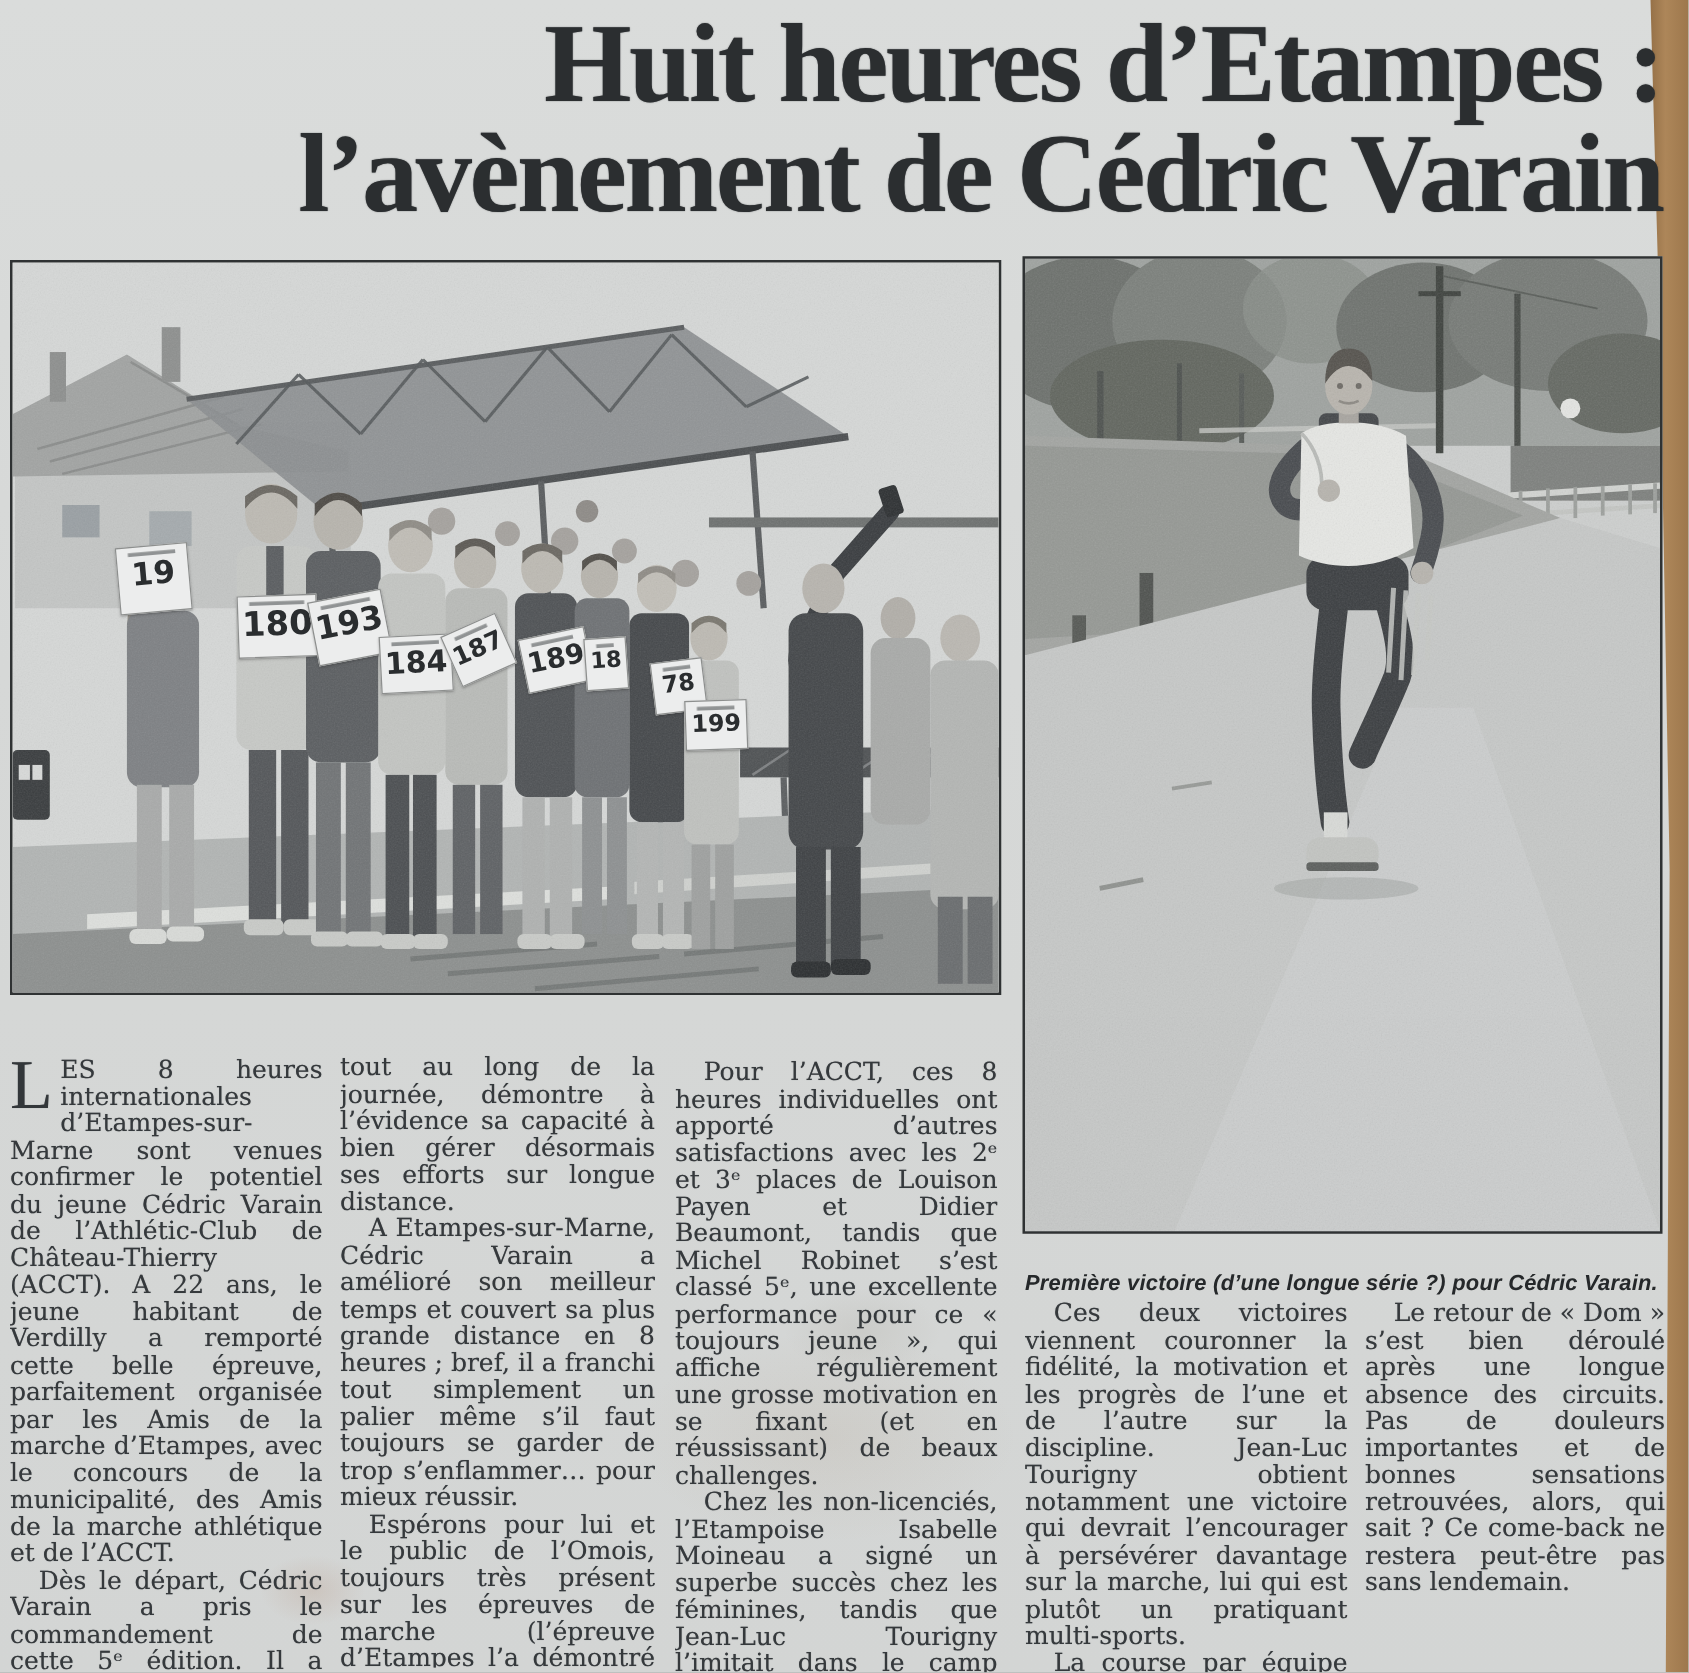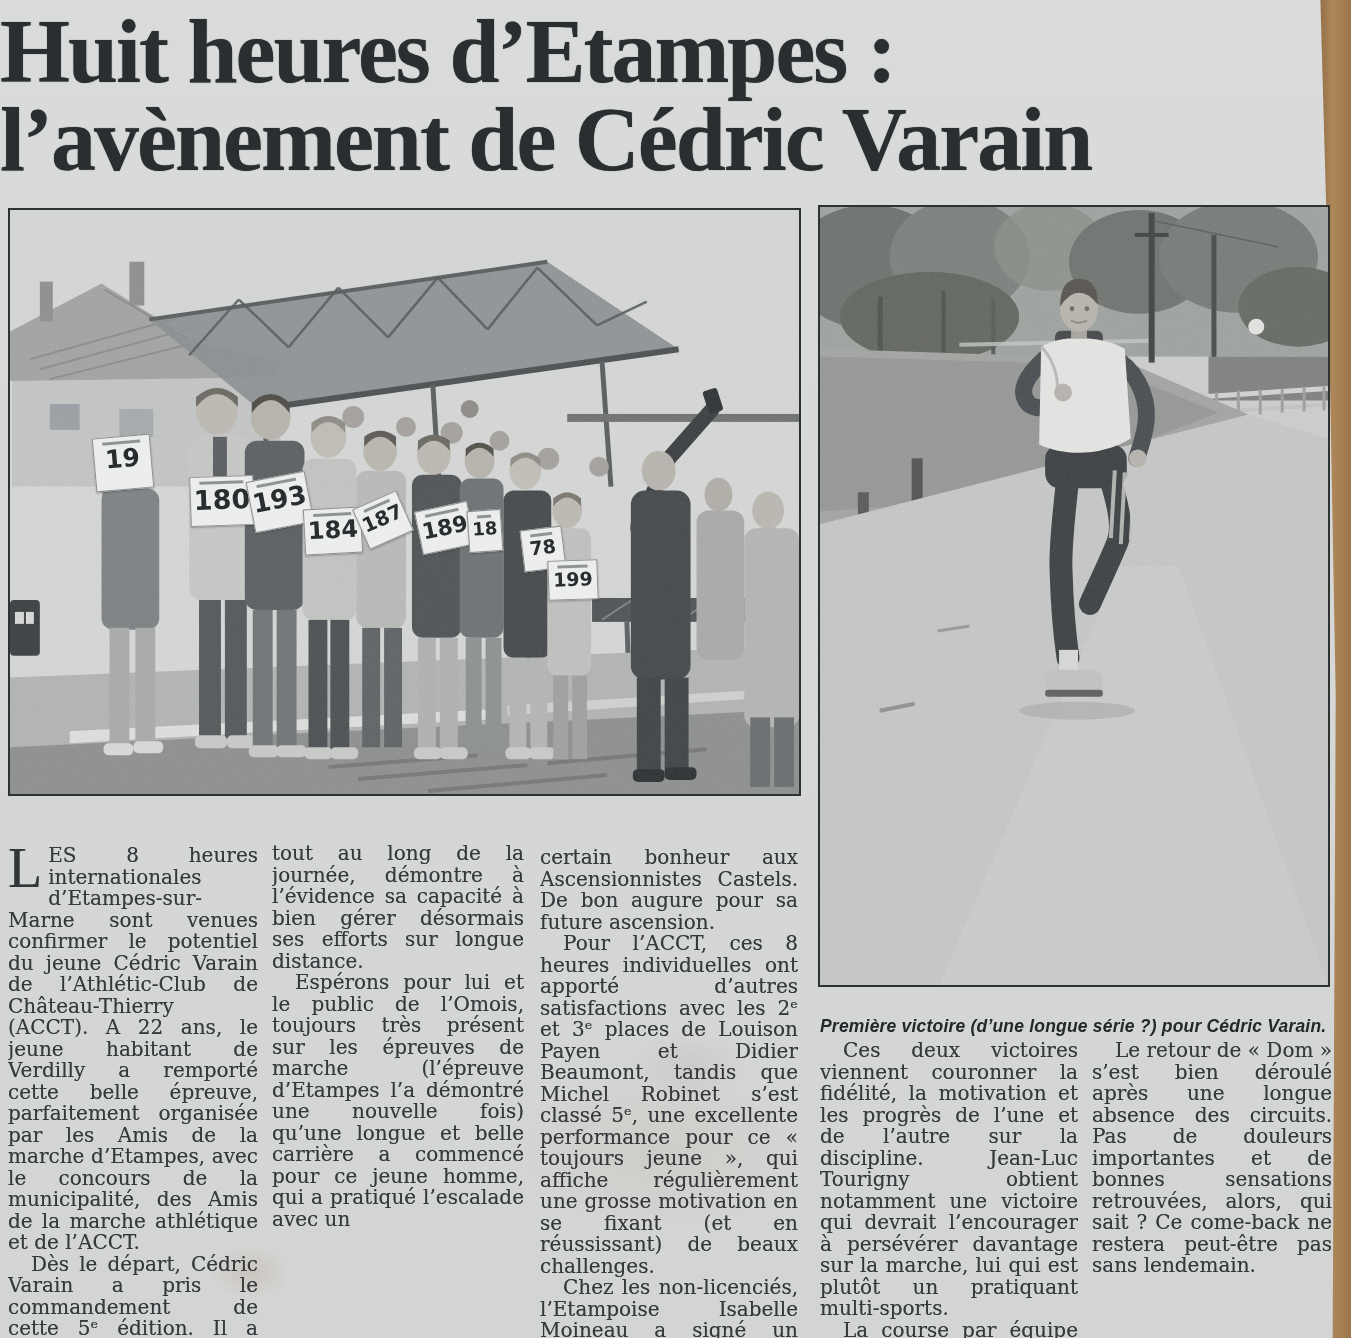--- a/index.html
+++ b/index.html
@@ -14,21 +14,21 @@
     color:#33373a;
   }
   
   .scan-edge{
     position:absolute;top:0;right:0;bottom:0;width:34px;
     background:linear-gradient(90deg,#8f6b43 0%,#ad8659 45%,#9d774c 100%);
     clip-path:polygon(10% 0%,100% 0%,100% 100%,46% 100%,55% 52%,32% 20%);
   }
   
   .headline{
-    position:absolute;left:0;top:8px;width:1330px;text-align:left;
+    position:absolute;left:0;top:8px;width:1330px;text-align:right;
     font-family:"Liberation Serif","DejaVu Serif",serif;font-weight:700;
     font-size:90px;line-height:88px;letter-spacing:-2px;color:#2b2e30;
     text-shadow:0 0 1px rgba(43,46,48,.75);
   }
   
   figure{margin:0;padding:0;}
   .photo{position:absolute;border:2px solid #2f3233;box-sizing:border-box;background:#d0d2d1;overflow:hidden;}
   .photo-left{left:8px;top:208px;width:793px;height:588px;}
   .photo-right{left:818px;top:205px;width:512px;height:782px;}
   .photo svg{display:block;width:100%;height:100%;}
@@ -408,25 +408,25 @@
   <div class="caption caption-right">Première victoire (d’une longue série ?) pour Cédric Varain.</div>
 
   <div class="col col-1">
     <p class="p-cont"><span class="dropcap">L</span><span>ES 8 heures internationales d’Etampes-sur-Marne sont venues confirmer le potentiel du jeune Cédric Varain de l’Athlétic-Club de Château-Thierry (ACCT). A 22 ans, le jeune habitant de Verdilly a remporté cette belle épreuve, parfaitement organisée par les Amis de la marche d’Etampes, avec le concours de la municipalité, des Amis de la marche athlétique et de l’ACCT.</span></p>
     <p>Dès le départ, Cédric Varain a pris le commandement de cette 5ᵉ édition. Il a ensuite creusé un écart assez conséquent sur ses poursuivants pour ne plus rien lâcher jusqu’à l’arrivée.</p>
 
   </div>
 
   <div class="col col-2">
     <p class="p-cont">tout au long de la journée, démontre à l’évidence sa capacité à bien gérer désormais ses efforts sur longue distance.</p>
+    <p>A Etampes-sur-Marne, Cédric Varain a amélioré son meilleur temps et couvert sa plus grande distance en 8 heures ; bref, il a franchi tout simplement un palier même s’il faut toujours se garder de trop s’enflammer… pour mieux réussir.</p>
     <p>Espérons pour lui et le public de l’Omois, toujours très présent sur les épreuves de marche (l’épreuve d’Etampes l’a démontré une nouvelle fois) qu’une longue et belle carrière a commencé pour ce jeune homme, qui a pratiqué l’escalade avec un</p>
   </div>
 
   <div class="col col-3">
-    <p class="p-cont">certain bonheur aux Ascensionnistes Castels. De bon augure pour sa future ascension.</p>
     <p>Pour l’ACCT, ces 8 heures individuelles ont apporté d’autres satisfactions avec les 2ᵉ et 3ᵉ places de Louison Payen et Didier Beaumont, tandis que Michel Robinet s’est classé 5ᵉ, une excellente performance pour ce « toujours jeune », qui affiche régulièrement une grosse motivation en se fixant (et en réussissant) de beaux challenges.</p>
     <p>Chez les non-licenciés, l’Etampoise Isabelle Moineau a signé un superbe succès chez les féminines, tandis que Jean-Luc Tourigny l’imitait dans le camp masculin.</p>
   </div>
 
   <div class="col col-4">
     <p>Ces deux victoires viennent couronner la fidélité, la motivation et les progrès de l’une et de l’autre sur la discipline. Jean-Luc Tourigny obtient notamment une victoire qui devrait l’encourager à persévérer davantage sur la marche, lui qui est plutôt un pratiquant multi-sports.</p>
     <p>La course par équipe (de 2 marcheurs) a permis de retrouver, non sans plaisir, quelques silhouettes familiè-</p>
   </div>
 
   <div class="col col-5">

